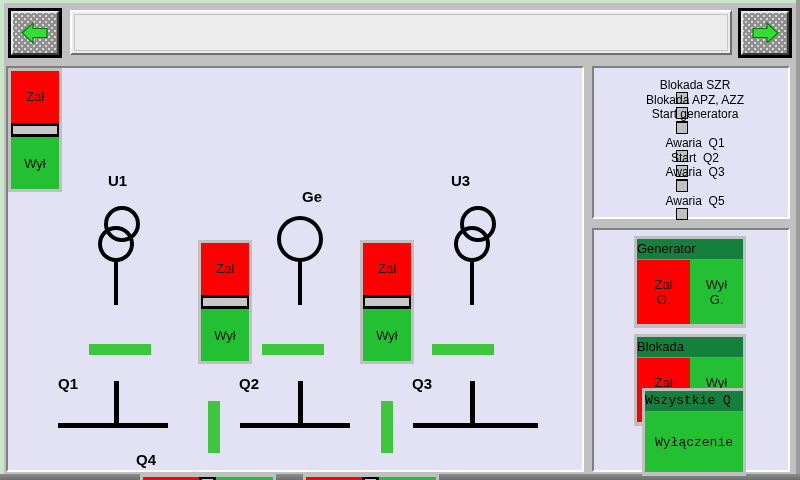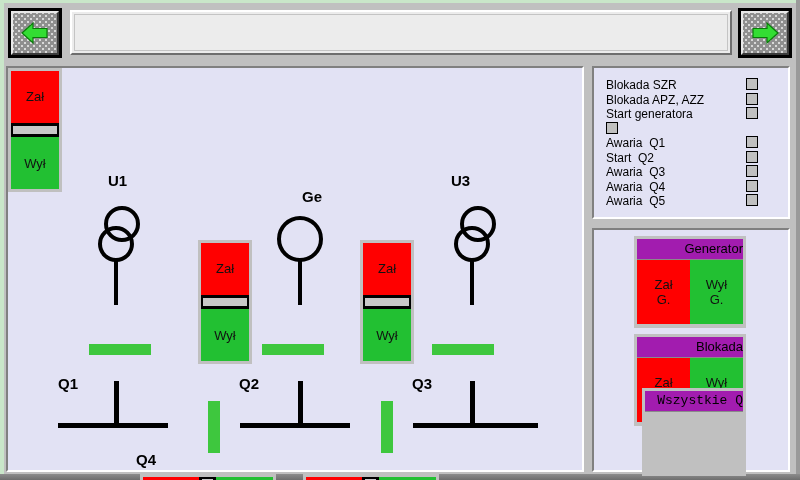--- a/index.html
+++ b/index.html
@@ -95,22 +95,23 @@
   }
   #ctrlpanel {
     position: absolute; left: 592px; top: 228px;
     width: 198px; height: 244px;
     background: #e2e2f4;
   }
 
   
   #statuslist { position:absolute; left:12px; top:10px; width:178px; }
   .status-row {
-    display:flex; align-items:flex-start;
+    display:flex; align-items:center;
     height: 14.5px;
+    flex-direction: column;
   }
   .status-label {
     font-size: 12px; color:#000; white-space: pre;
     flex: 1 1 auto;
   }
   .status-box {
     width: 12px; height: 12px;
     background:#c0c0c0;
     border:1px solid #000;
     box-sizing:border-box;
@@ -173,22 +174,22 @@
   .bus-v { position:absolute; width:5px; background:#000; }
 
   
   .ctrlgroup {
     position:absolute;
     background:#c0c0c0;
     padding:3px;
     box-sizing:border-box;
   }
   .cg-title {
-    background:#a21caf; color:#000; font-size:13px;
-    text-align:right; line-height:20px; height:20px;
+    background:#15803d; color:#000; font-size:13px;
+    text-align:left; line-height:20px; height:20px;
     border-bottom:1px solid #8a8a8a;
   }
   .cg-body {
     background:#000; display:flex; height:64px;
     box-sizing:border-box;
   }
   .cg-half {
     flex:1 1 50%; display:flex; flex-direction:column;
     align-items:center; justify-content:center;
     font-size:13px; color:#111; line-height:15px;
@@ -367,21 +368,20 @@
       </div>
       <div class="status-row">
         <span class="status-label">Start  Q2</span>
         <span class="status-box"></span>
       </div>
       <div class="status-row">
         <span class="status-label">Awaria  Q3</span>
         <span class="status-box"></span>
       </div>
       <div class="status-row">
-        <span class="status-label">Awaria  Q4</span>
         <span class="status-box"></span>
       </div>
       <div class="status-row">
         <span class="status-label">Awaria  Q5</span>
         <span class="status-box"></span>
       </div>
     </div>
   </div>
 
   <div id="ctrlpanel" class="sunken">
@@ -409,16 +409,21 @@
         </div>
         <div class="cg-half off">
           <span>Wył</span>
           <span>Bl.</span>
         </div>
       </div>
     </div>
 
     <div class="ctrlgroup" style="left:48px; top:160px; width:104px; height:88px; top:158px;font-family:Liberation Mono, monospace;">
       <div class="cg-title">Wszystkie Q</div>
+      <div class="cg-body single">
+        <div class="cg-full">
+          <span>Wyłączenie</span>
+        </div>
+      </div>
     </div>
 
   </div>
 </div>
 
 </body></html>

